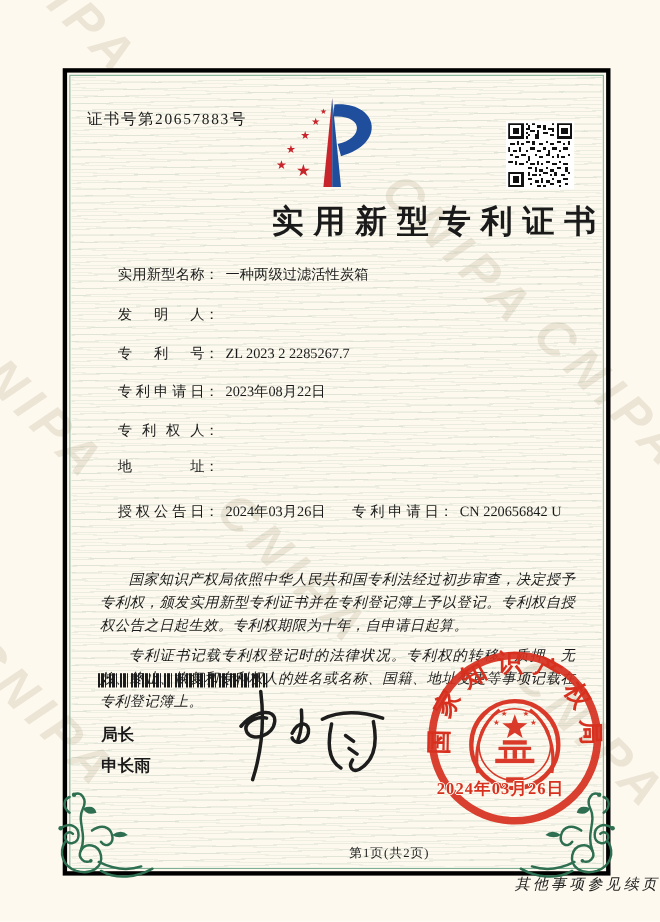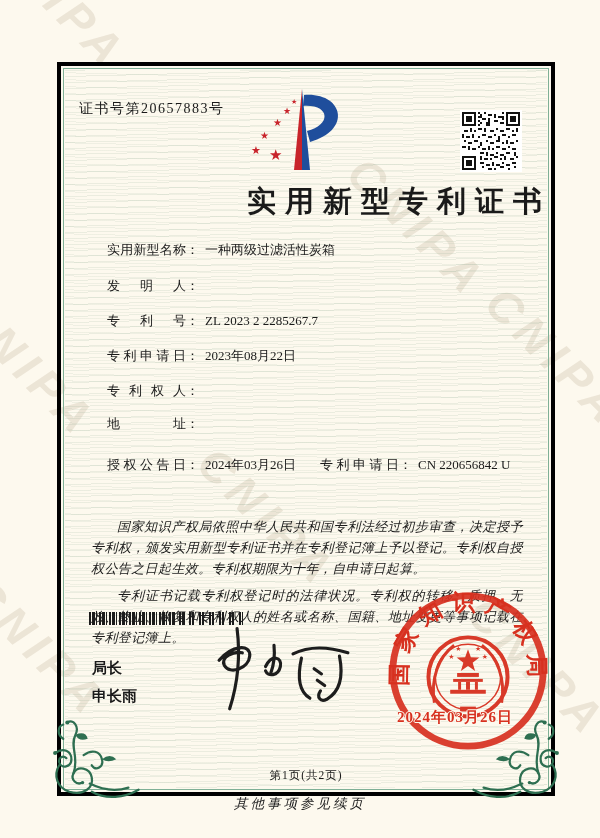--- a/index.html
+++ b/index.html
@@ -52,22 +52,22 @@
 
   .officer{position:absolute;left:31px;top:590px;font-family:Liberation Mono, monospace;
       font-size:15px;font-weight:600;line-height:28px;}
   .signature{position:absolute;left:118px;top:552px;width:190px;height:95px;}
 
   .seal{position:absolute;left:318px;top:516px;width:178px;height:178px;z-index:6;}
   .seal-date{position:absolute;left:336px;top:642px;z-index:7;color:#d7301f;
       font-size:15px;font-weight:bold;letter-spacing:1px;
       text-shadow:-1px 0 #fdf9ee,1px 0 #fdf9ee,0 -1px #fdf9ee,0 1px #fdf9ee;}
 
-  .page-num{position:absolute;top:702px;left:0;width:100%;text-align:center;font-size:11.5px;letter-spacing:1px;}
-  .continuation{position:absolute;top:795px;left:0;width:100%;text-align:center;z-index:5;
+  .page-num{position:absolute;top:702px;left:0;width:100%;text-align:center;font-size:11.5px;letter-spacing:1px;padding-left:48px;}
+  .continuation{position:absolute;top:795px;left:0;width:100%;text-align:right;z-index:5;
       font-size:13.5px;font-style:italic;letter-spacing:3px;color:#222;}
 </style>
 </head>
 <body>
 
 <div class="page">
 
   <span class="wm" style="left:-30px;top:-28px">CNIPA</span>
   <span class="wm" style="left:330px;top:200px">CNIPA</span>
   <span class="wm" style="left:-60px;top:340px">CNIPA</span>

